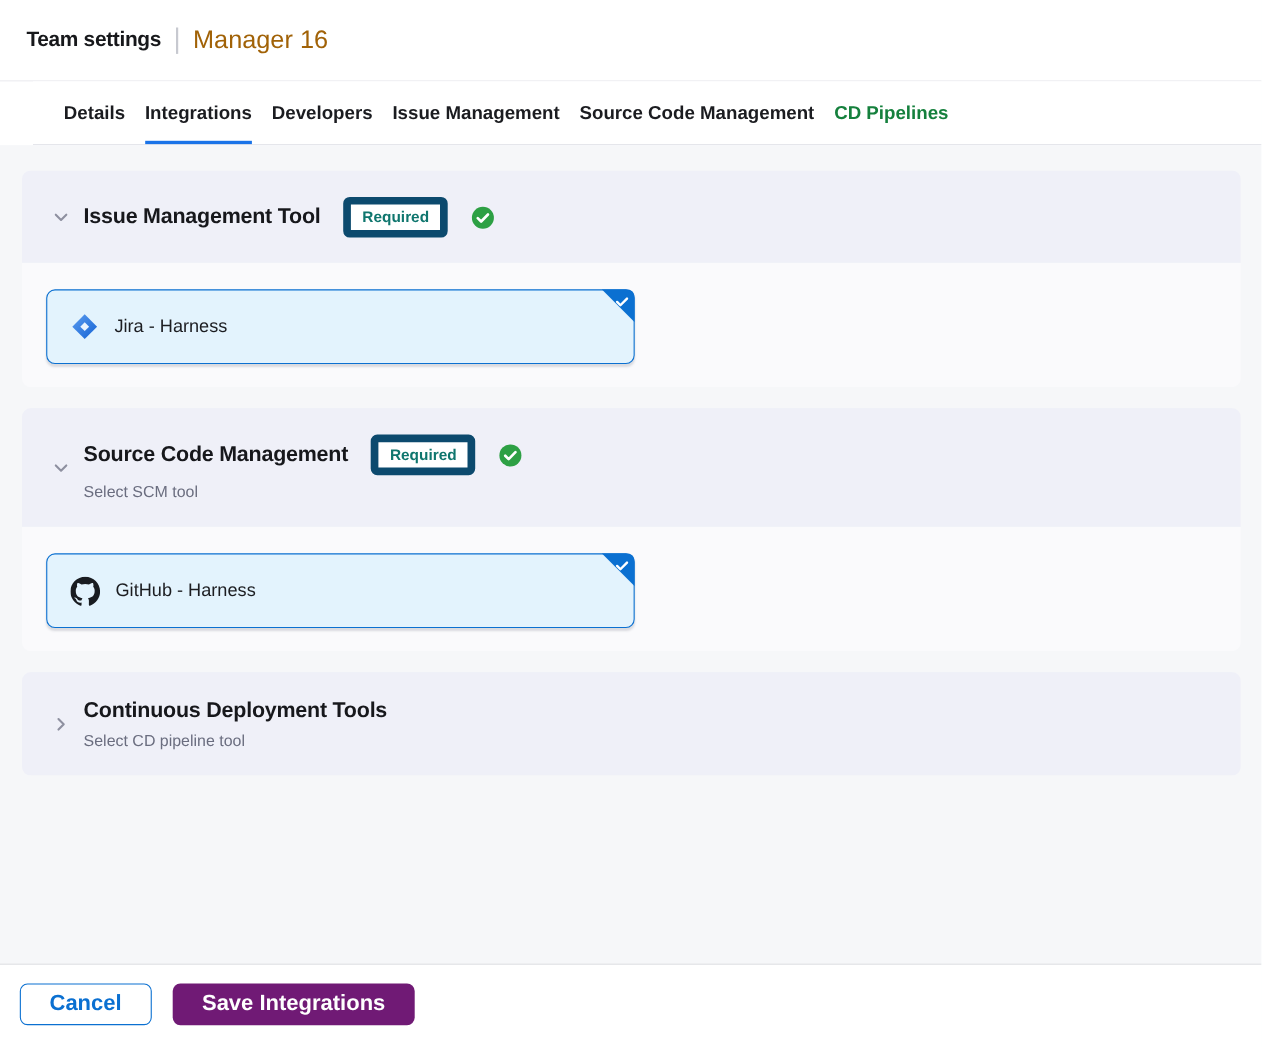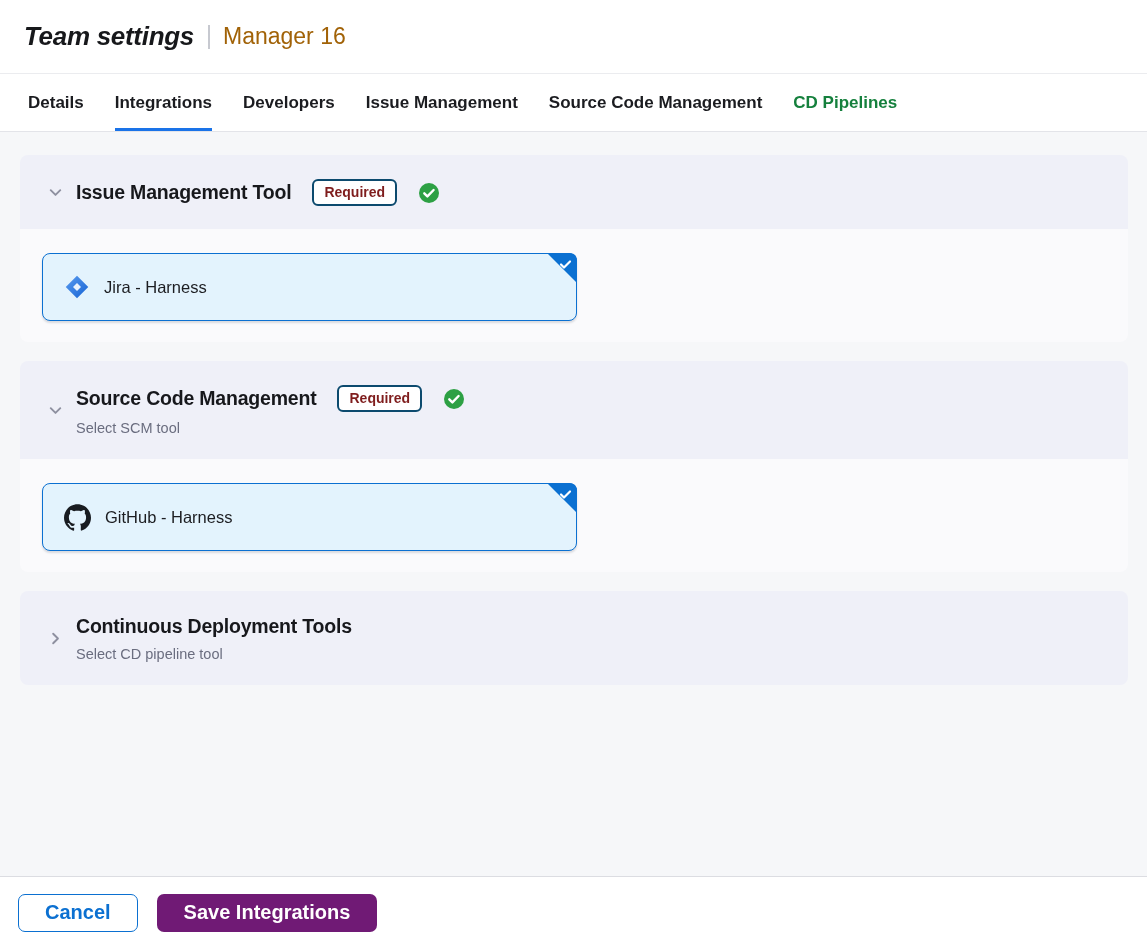--- a/index.html
+++ b/index.html
@@ -2,39 +2,39 @@
 <html><head>
 <meta charset="utf-8">
 <style>
   * { margin:0; padding:0; box-sizing:border-box; }
   html,body { background:#fff; }
   body { font-family:"Liberation Sans", sans-serif; }
   .screen { width:1147px; height:952px; display:flex; flex-direction:column; background:#fff; overflow:hidden; }
 
   
   .page-header { height:74px; flex:none; background:#fff; display:flex; align-items:center; padding:0 24px; border-bottom:1px solid #ebecef; }
-  .page-title { font-size:26px; font-weight:bold; color:#17181b; letter-spacing:-0.3px;font-style:italic; }
+  .page-title { font-size:19px; font-weight:bold; color:#17181b; letter-spacing:-0.3px; }
   .title-divider { width:2px; height:24px; background:#c7c9d0; margin:0 13px 0 14px; }
   .page-subtitle { font-size:23px; color:#a16207; }
 
   
-  .tabbar { height:58px; flex:none; background:#fff; border-bottom:1px solid #e3e4e9; display:flex; align-items:stretch; padding-left:28px; gap:31px; }
+  .tabbar { height:58px; flex:none; background:#fff; border-bottom:1px solid #e3e4e9; display:flex; align-items:stretch; padding-left:28px; gap:18px;margin-left:30px; }
   .tab { display:flex; align-items:center; font-size:17px; font-weight:600; color:#1b1c20; cursor:pointer; border-top:3px solid transparent; border-bottom:3px solid transparent; }
   .tab.active { border-bottom-color:#1a73e8; }
   .tab.disabled { color:#15803d; cursor:default;text-align:right; }
 
   
   .main { flex:1; background:#f6f7f9; padding:23px 19px 0 20px; overflow:hidden; }
   .section { border-radius:8px; overflow:hidden; margin-bottom:19px; }
   .section-header { background:#eff0f8; padding:24px 24px 23px 24px; display:flex; align-items:center; }
   .chev-btn { width:22px; height:22px; margin:0 6px 0 0; display:flex; align-items:center; justify-content:center; cursor:pointer; flex:none; }
   .header-texts { margin-left:4px; }
   .title-row { display:flex; align-items:center; gap:21px; }
   .section-title { font-size:19.5px; font-weight:bold; color:#17181c; letter-spacing:-0.2px; }
-  .badge { background:#fff; border:2px solid #0c4a6e; border-radius:6px; padding:4px 10px 5px 10px; font-size:14px; font-weight:600; color:#7f1d1d; line-height:1; }
+  .badge { background:#fff; border:7px solid #0c4a6e; border-radius:6px; padding:4px 10px 5px 10px; font-size:14px; font-weight:600; color:#0f766e; line-height:1; }
   .section-subtitle { margin-top:8px; font-size:14.5px; color:#6a6d7f; }
   .section-body { background:#fafafc; padding:24px 22px 21px 22px; }
 
   
   .tool-card { position:relative; width:535px; height:68px; background:#e3f3fd; border:1px solid #0b70d1; border-radius:8px; display:flex; align-items:center; padding-left:21px; cursor:pointer; box-shadow:0 2px 2px rgba(70,80,95,0.18); }
   .tool-name { margin-left:14px; font-size:16.5px; font-weight:500; color:#1c1d21; }
   .corner-mark { position:absolute; top:-1px; right:-1px; width:30px; height:30px; }
   .corner-check { position:absolute; top:3px; right:3px; width:15px; height:15px; }
 
   

